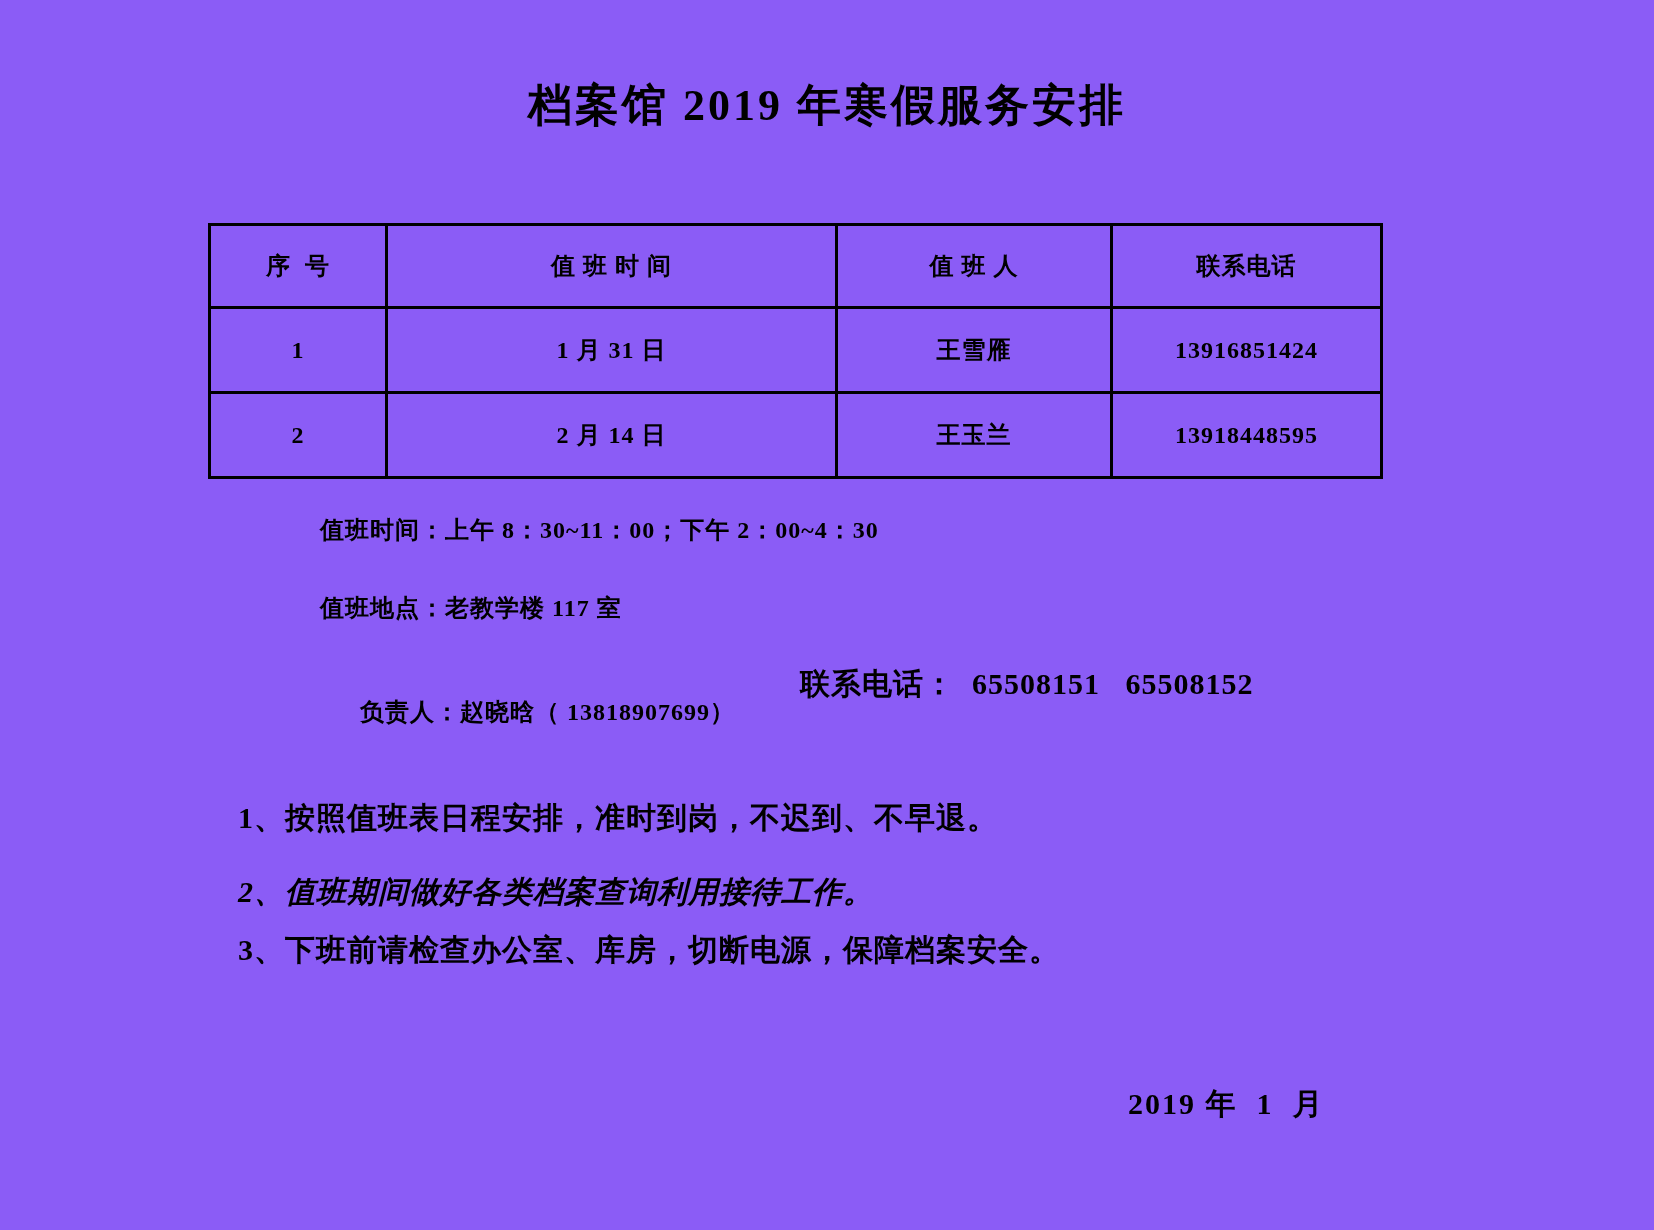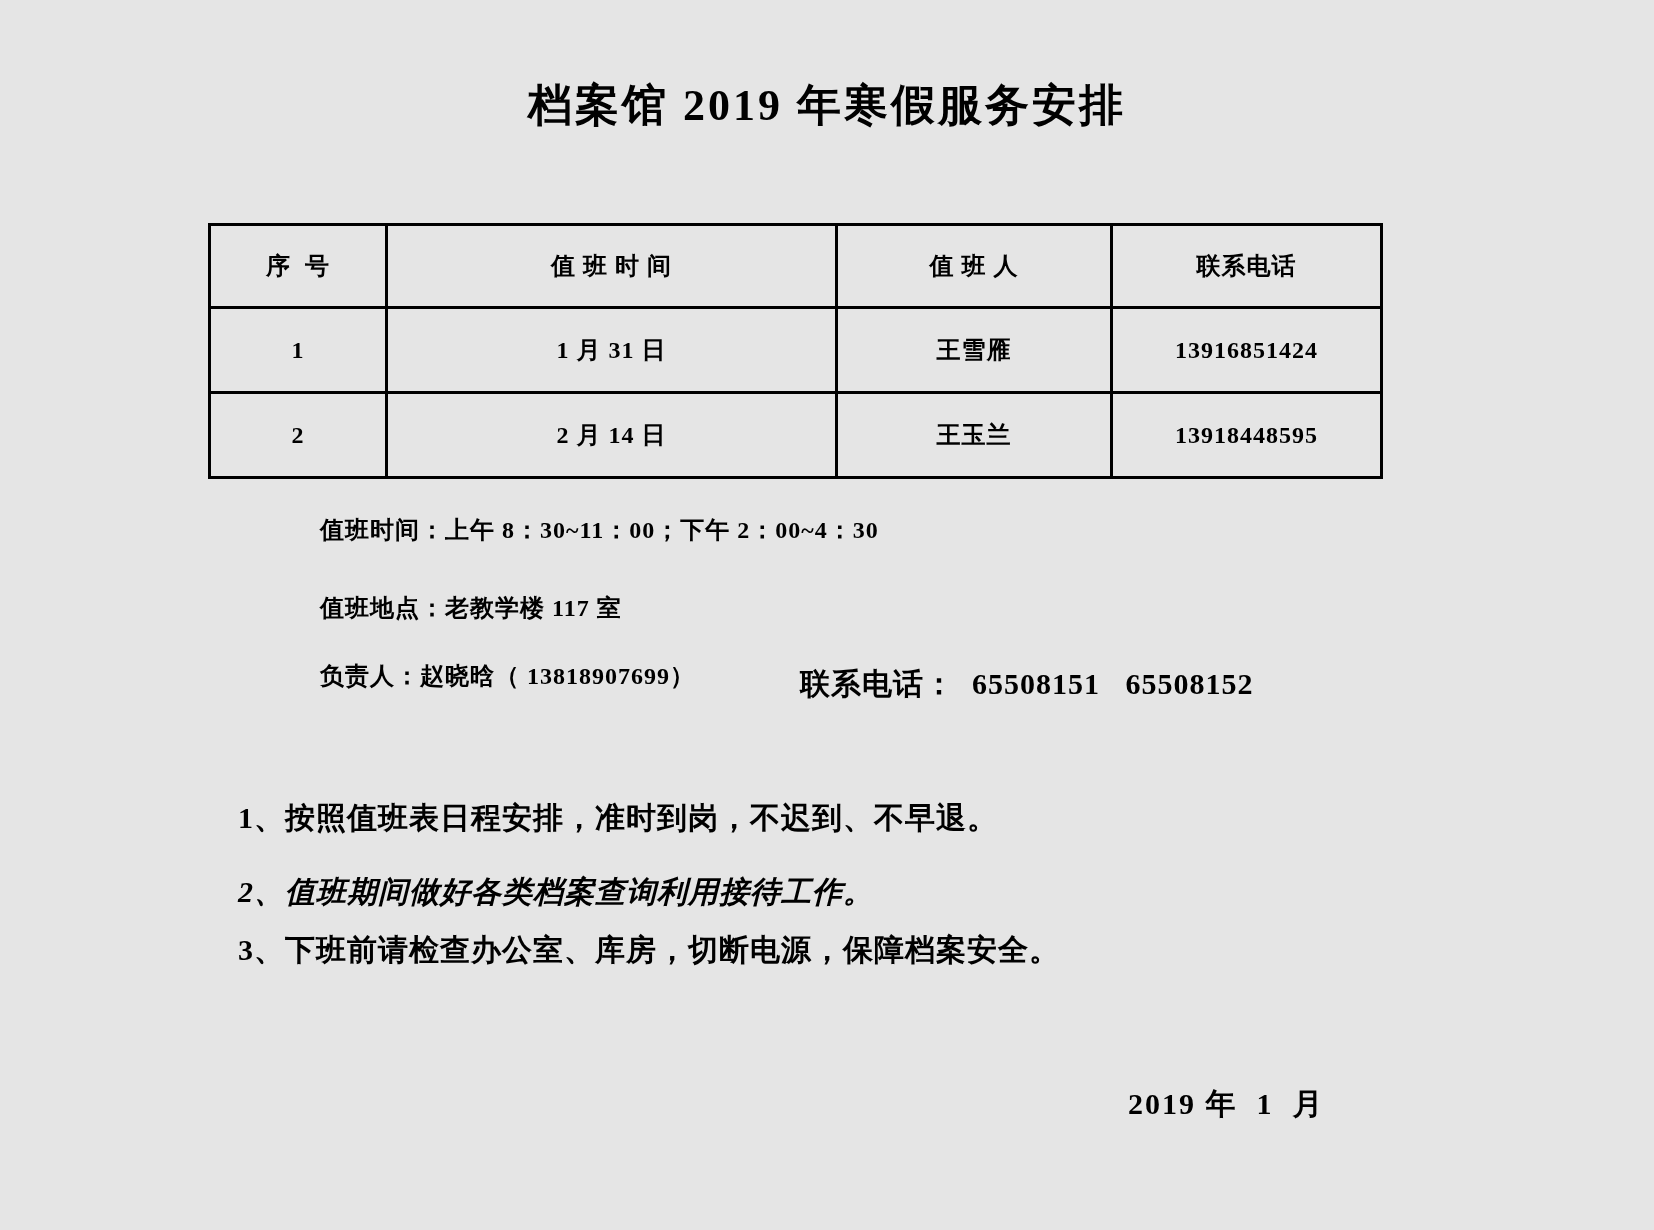--- a/index.html
+++ b/index.html
@@ -4,21 +4,21 @@
 <style>
   html, body {
     margin: 0;
     padding: 0;
     background: #ffffff;
   }
   .page {
     position: relative;
     width: 1654px;
     height: 1230px;
-    background: #e5e5e5;
+    background: #8b5cf6;
     color: #000000;
     font-family: "Liberation Serif", "DejaVu Serif", serif;
     font-weight: bold;
     overflow: hidden;
   }
   .doc-title {
     position: absolute;
     top: 76px;
     left: 0;
     width: 100%;
@@ -52,21 +52,21 @@
   .col-phone { width: 265px; }
   .info-line {
     position: absolute;
     left: 320px;
     font-size: 24px;
     letter-spacing: 1px;
     white-space: pre;
   }
   .info-duty-time { top: 514px; }
   .info-duty-loc  { top: 592px; }
-  .info-leader    { top: 660px; }
+  .info-leader    { top: 696px; margin-left: 40px; }
   .info-contact {
     position: absolute;
     left: 800px;
     top: 664px;
     font-size: 30px;
     letter-spacing: 1px;
     white-space: pre;
   }
   .note-line {
     position: absolute;

